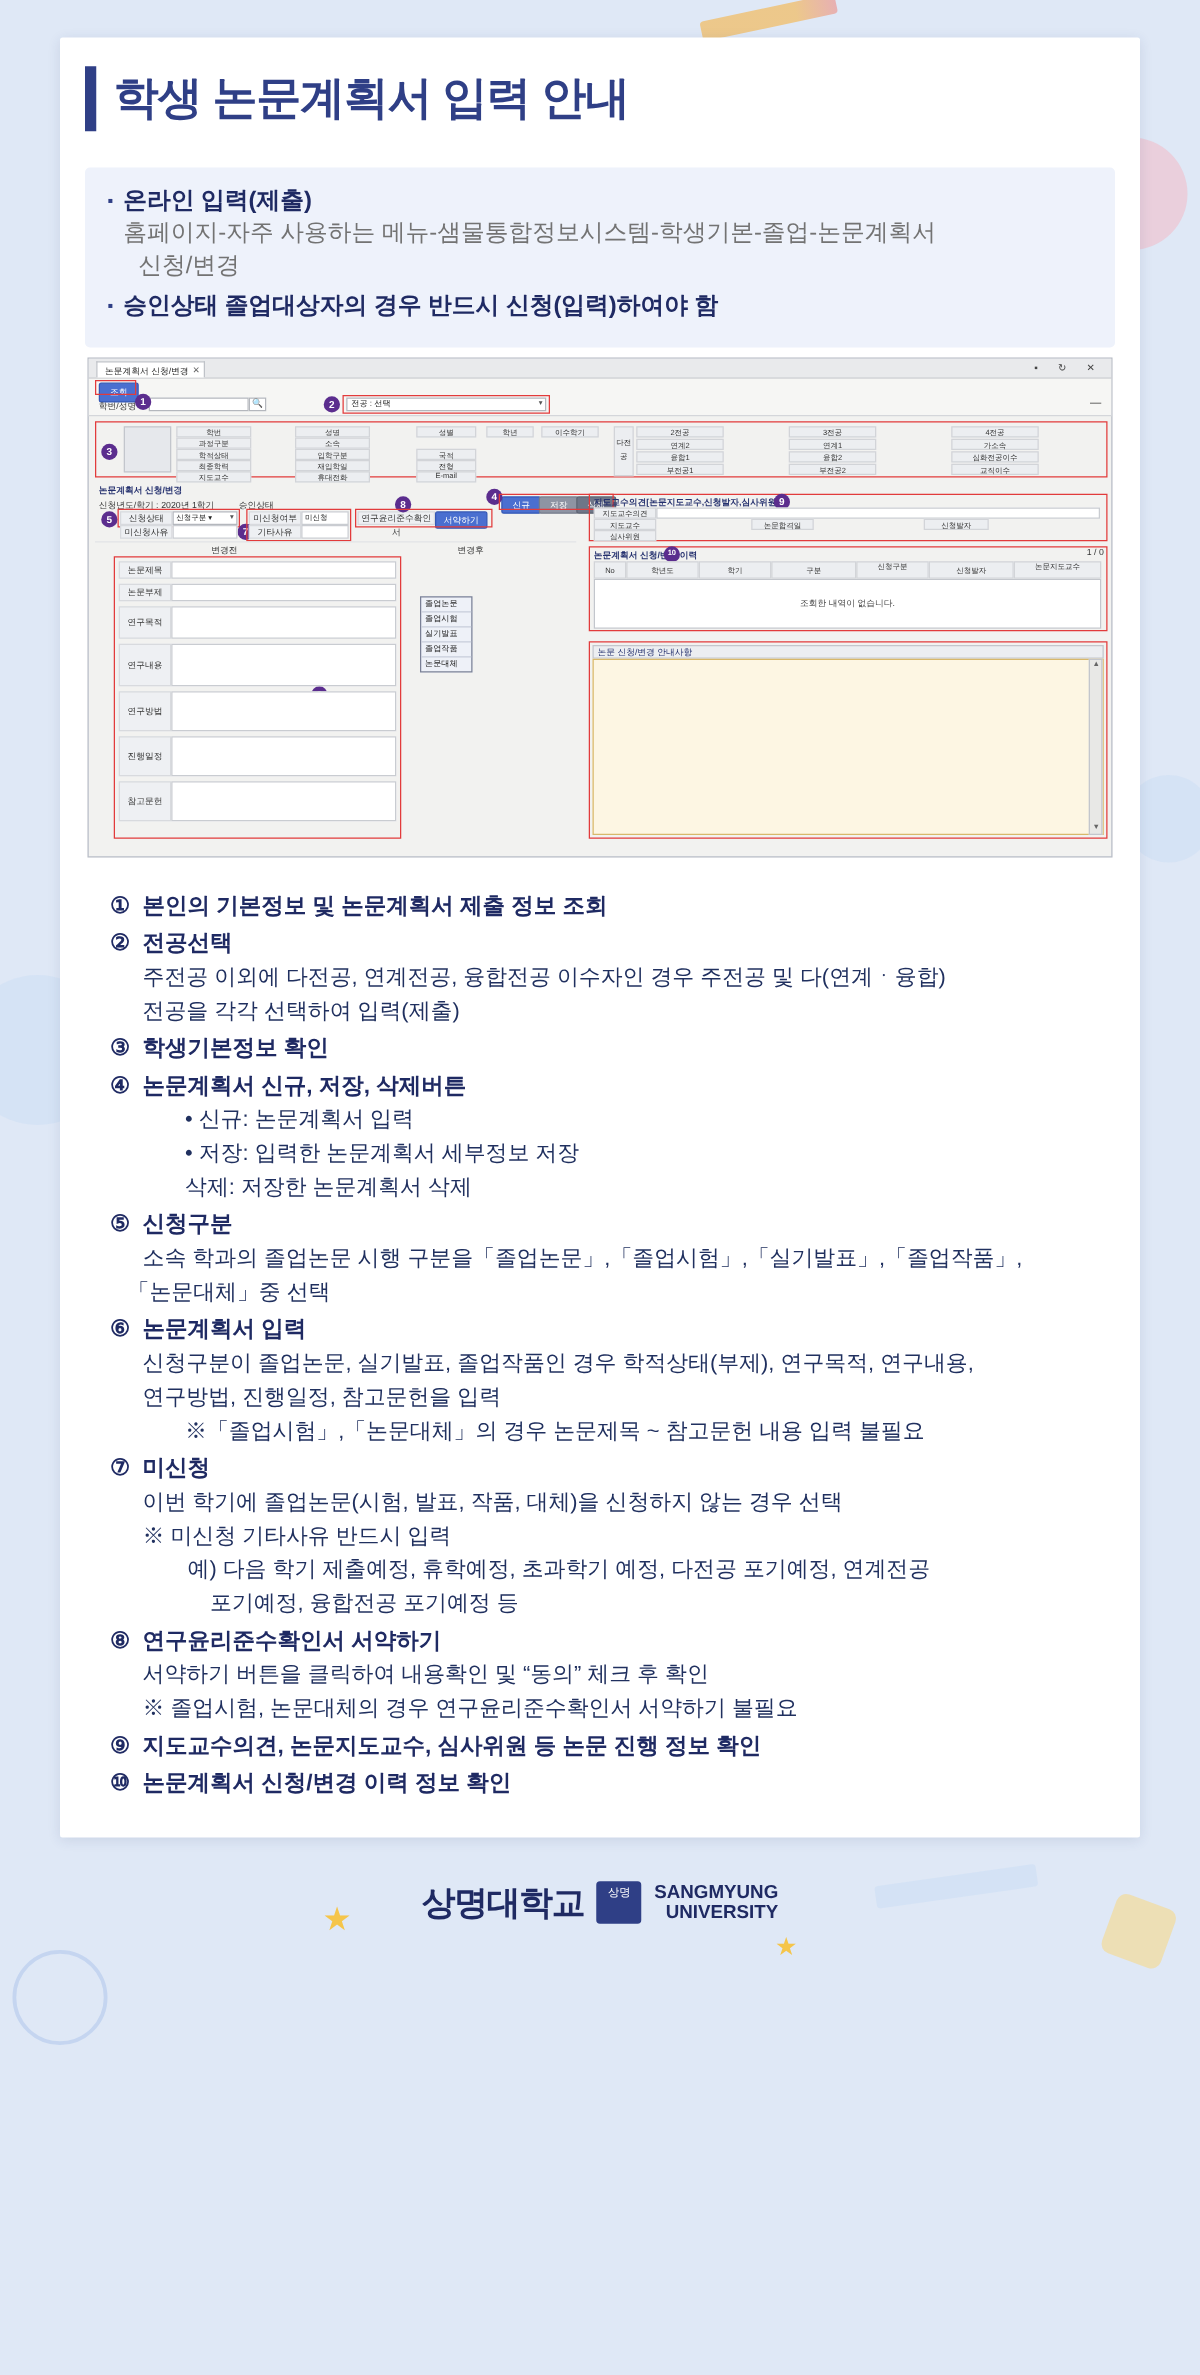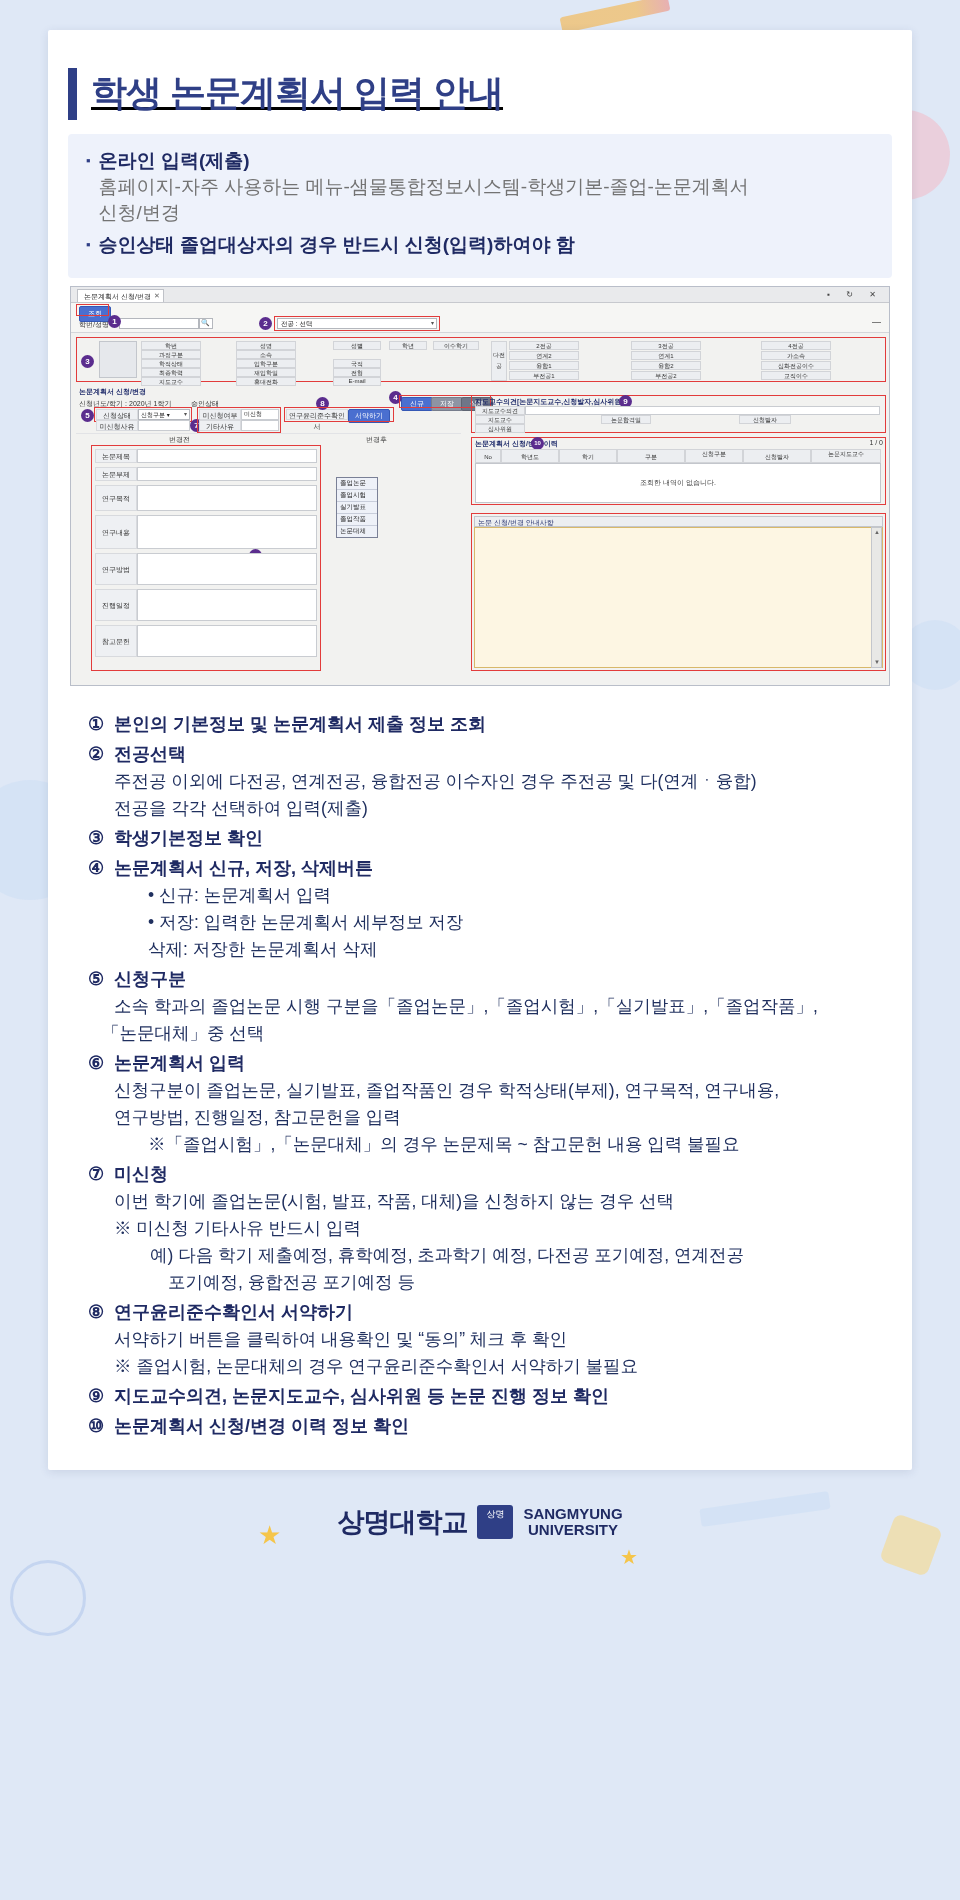--- a/index.html
+++ b/index.html
@@ -11,21 +11,21 @@
   }
   
   .bg-deco{position:absolute;pointer-events:none;}
   .deco-circle{border-radius:50%;}
   .page{
     position:absolute;left:48px;top:30px;width:864px;height:1440px;
     background:#ffffff;border-radius:2px;
     box-shadow:0 2px 10px rgba(40,60,110,.12);
   }
   
-  .title-wrap{position:absolute;left:20px;top:36px;display:flex;align-items:center;text-decoration:underline;}
+  .title-wrap{position:absolute;left:20px;top:21px;display:flex;align-items:center;}
   .title-bar{width:9px;height:52px;background:#2f3f86;margin-right:14px;margin-top:2px;}
   .title-text{font-size:36px;font-weight:bold;color:#2f3f86;letter-spacing:-1px;}
   
   .intro{
     position:absolute;left:20px;top:104px;width:824px;
     background:#eef2fb;border-radius:4px;padding:14px 18px 16px 18px;
     box-sizing:border-box;
   }
   .intro-row{display:flex;margin-bottom:4px;}
   .intro-bullet{color:#2f3f86;font-size:13px;margin-right:8px;line-height:26px;}
@@ -69,21 +69,21 @@
   .num{width:26px;flex:none;}
   .body-line{font-size:17.5px;color:#20305f;line-height:27px;margin-left:26px;}
   .body-line.indent{margin-left:60px;}
   .body-line.indent2{margin-left:62px;}
   .body-line.indent3{margin-left:80px;}
   
   .footer{position:absolute;left:0;top:1504px;width:960px;text-align:center;}
   .logo-wrap{display:inline-flex;align-items:center;gap:10px;}
   .logo-kr{font-size:27px;font-weight:bold;color:#1f2a63;letter-spacing:-1px;}
   .logo-mark{width:36px;height:34px;background:#2f3f86;border-radius:3px;color:#fff;font-size:9px;line-height:11px;text-align:center;padding-top:4px;box-sizing:border-box;}
-  .logo-en{text-align:center;font-size:15px;font-weight:bold;color:#1f2a63;line-height:16px;}
+  .logo-en{text-align:right;font-size:15px;font-weight:bold;color:#1f2a63;line-height:16px;}
 </style>
 </head>
 <body>
 
 <div class="bg-deco deco-circle" style="left:860px;top:110px;width:90px;height:90px;background:#f3b9c6;opacity:.55;"></div>
 <div class="bg-deco deco-circle" style="left:-30px;top:780px;width:120px;height:120px;background:#cfe0f5;opacity:.6;"></div>
 <div class="bg-deco deco-circle" style="left:900px;top:620px;width:70px;height:70px;background:#cfe0f5;opacity:.6;"></div>
 <div class="bg-deco" style="left:10px;top:1560px;width:70px;height:70px;border:3px solid #b9cdee;border-radius:50%;opacity:.7;"></div>
 <div class="bg-deco" style="left:886px;top:1520px;width:50px;height:50px;background:#f7d98b;opacity:.6;border-radius:8px;transform:rotate(20deg);"></div>
 <div class="bg-deco" style="left:700px;top:45px;color:#f5c54a;font-size:30px;">★</div>
@@ -99,21 +99,21 @@
     <div class="title-bar"></div>
     <div class="title-text">학생 논문계획서 입력 안내</div>
   </div>
 
   <div class="intro">
     <div class="intro-row">
       <div class="intro-bullet">▪</div>
       <div>
         <div class="intro-strong">온라인 입력(제출)</div>
         <div class="intro-sub" style="margin-left:0;">홈페이지-자주 사용하는 메뉴-샘물통합정보시스템-학생기본-졸업-논문계획서</div>
-        <div class="intro-sub" style="margin-left:0;">신청/변경</div>
+        <div class="intro-sub" style="margin-left:12px;">신청/변경</div>
       </div>
     </div>
     <div class="intro-row" style="margin-top:6px;">
       <div class="intro-bullet">▪</div>
       <div class="intro-strong">승인상태 졸업대상자의 경우 반드시 신청(입력)하여야 함</div>
     </div>
   </div>
 
   <div class="shot">
 

